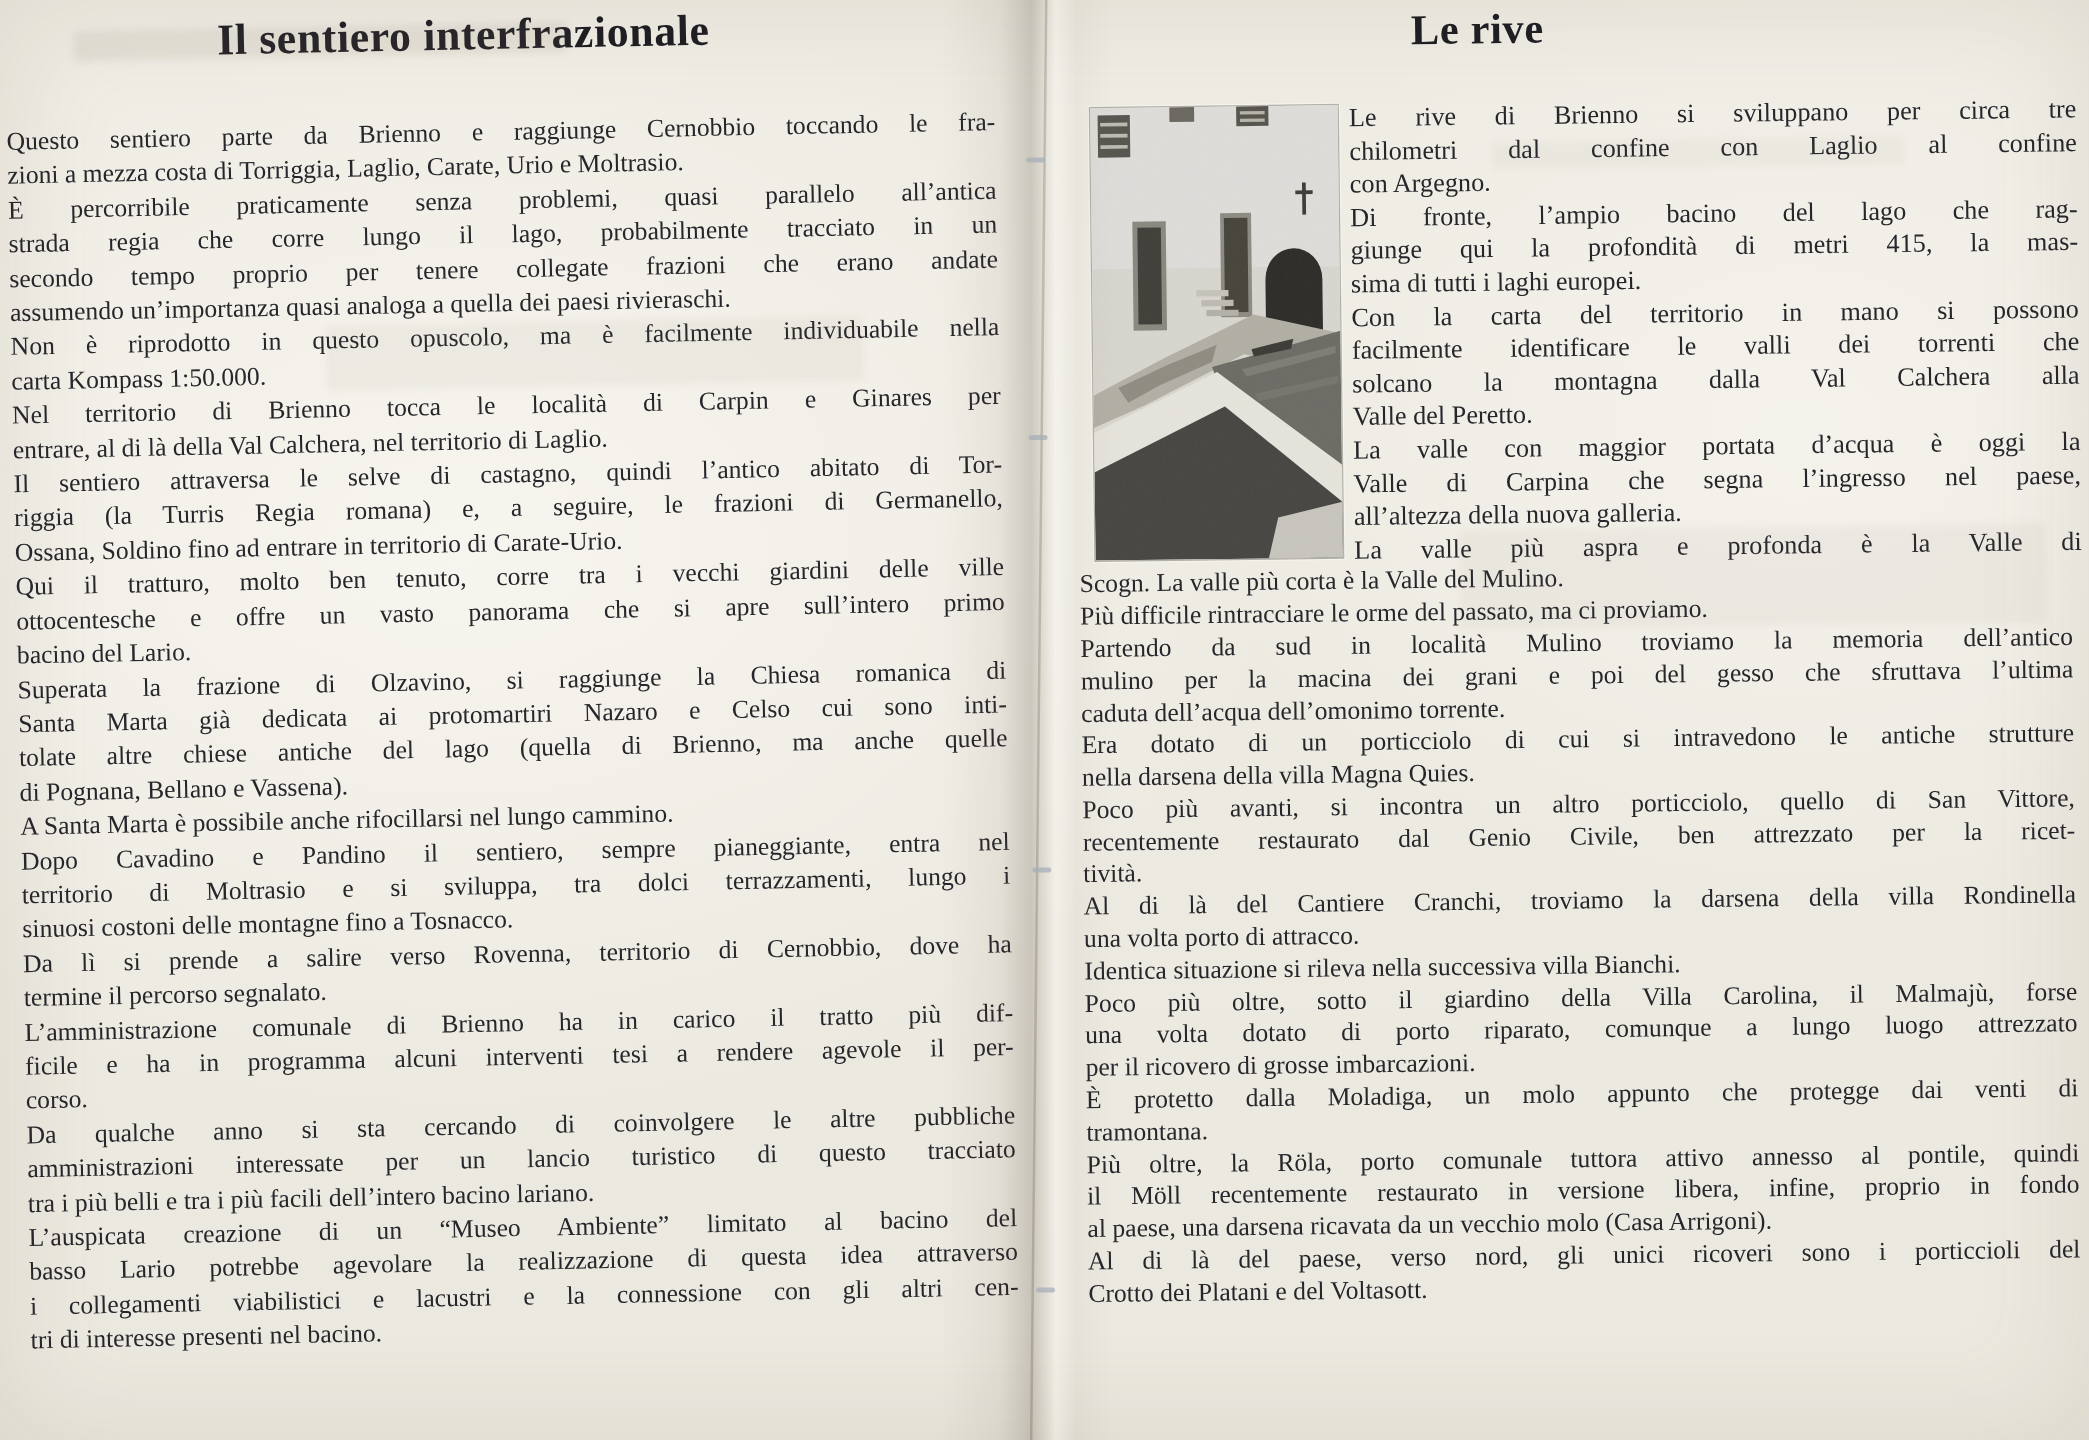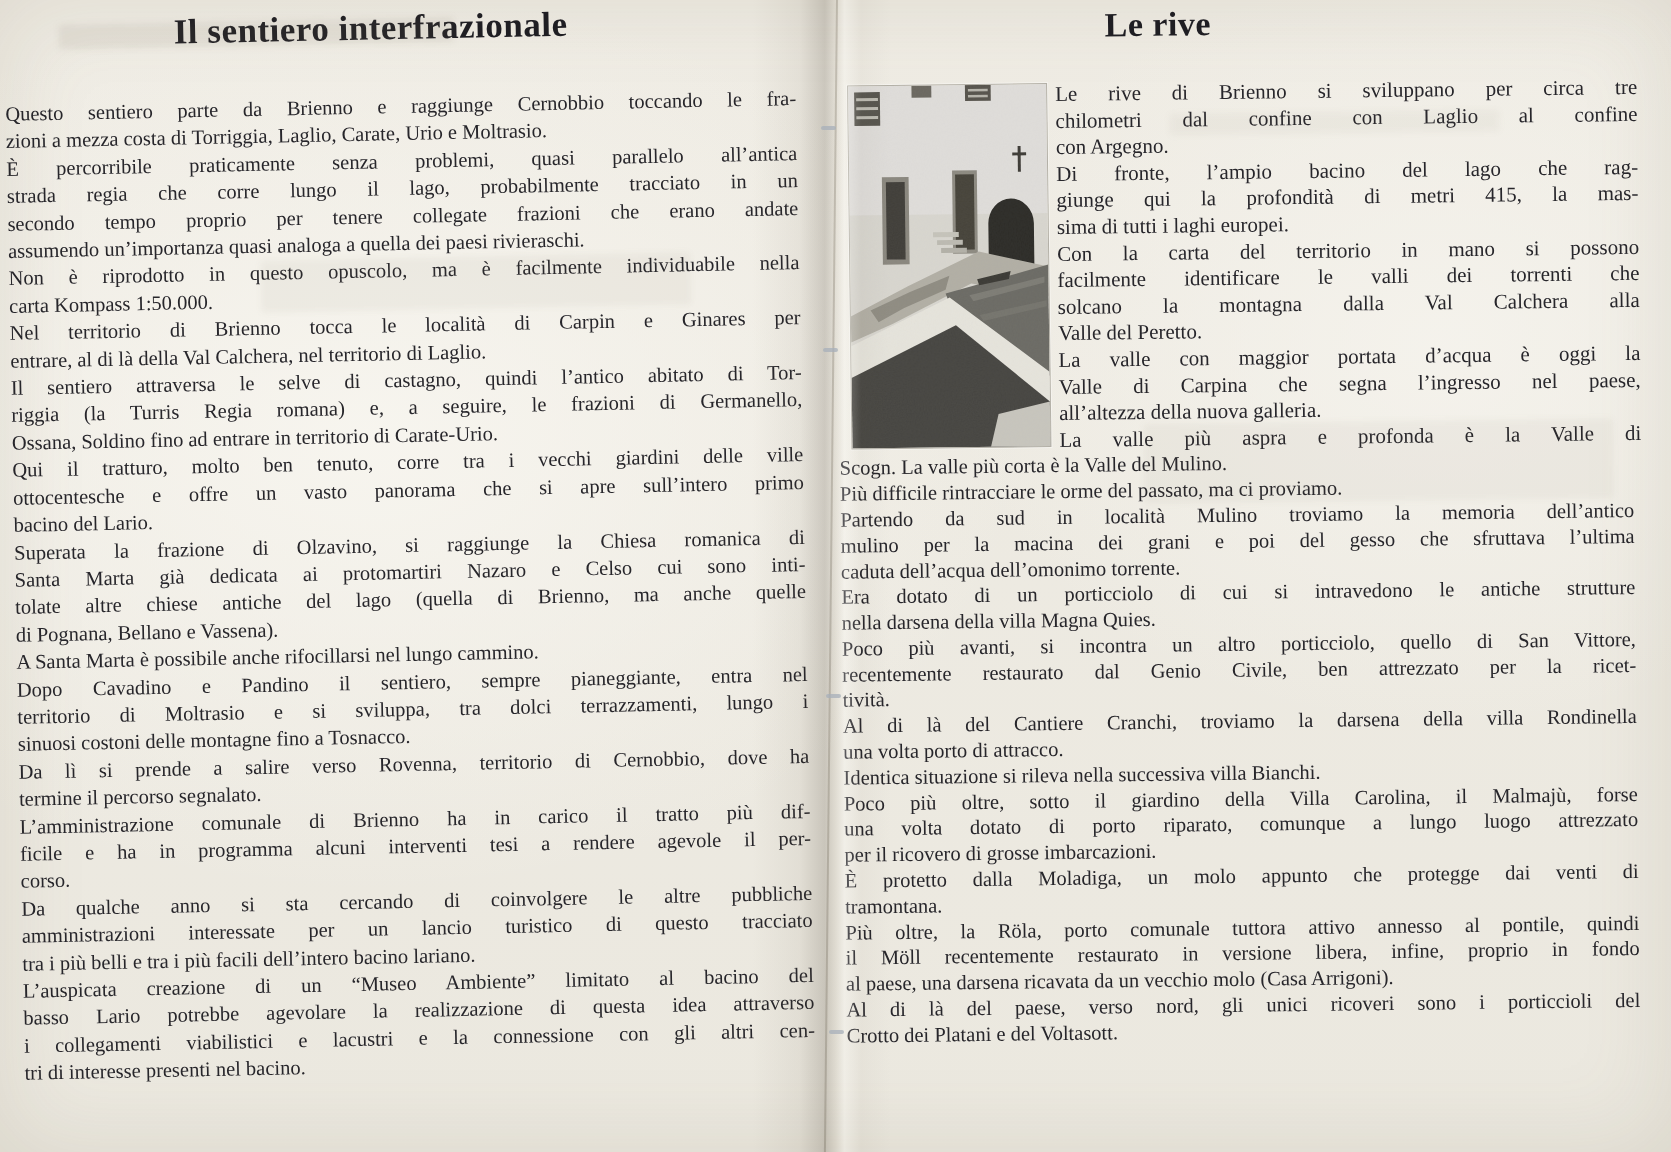--- a/index.html
+++ b/index.html
@@ -23,21 +23,21 @@
       rgba(120,108,86,.10) 60%,
       rgba(255,255,252,.25) 66%,
       rgba(90,78,58,.04) 78%,
       rgba(90,78,58,0) 100%);
   }
   .crease{position:absolute;left:836px;top:0;width:2px;height:1152px;background:rgba(74,62,44,.22);transform:rotate(.6deg);transform-origin:top;}
   .staple{position:absolute;width:15px;height:4px;background:#a7afba;border-radius:2px;opacity:.75;}
   
   .page{position:absolute;top:0;height:1152px;}
   .page-left{left:0;width:800px;}
-  .page-right{left:808px;width:839px;}
+  .page-right{left:832px;width:839px;}
   .pg-inner{position:relative;width:100%;height:100%;}
   .page-left .pg-inner{transform:rotate(-1.15deg);transform-origin:0 0;padding-top:14px;}
   .page-right .pg-inner{transform:rotate(-0.7deg);transform-origin:0 0;padding-top:8px;}
   .title{font-weight:700;text-align:center;letter-spacing:.5px;color:#1f1e23;}
   .page-left .title{font-size:35px;line-height:44px;transform:translateX(-30px);}
   .page-right .title{font-size:34px;line-height:42px;transform:translateX(-70px);}
   
   .tline{white-space:normal;}
   .just{text-align:justify;text-align-last:justify;}
   .left-body{margin-top:43px;margin-left:3px;width:791px;font-size:20.5px;line-height:27.4px;}

